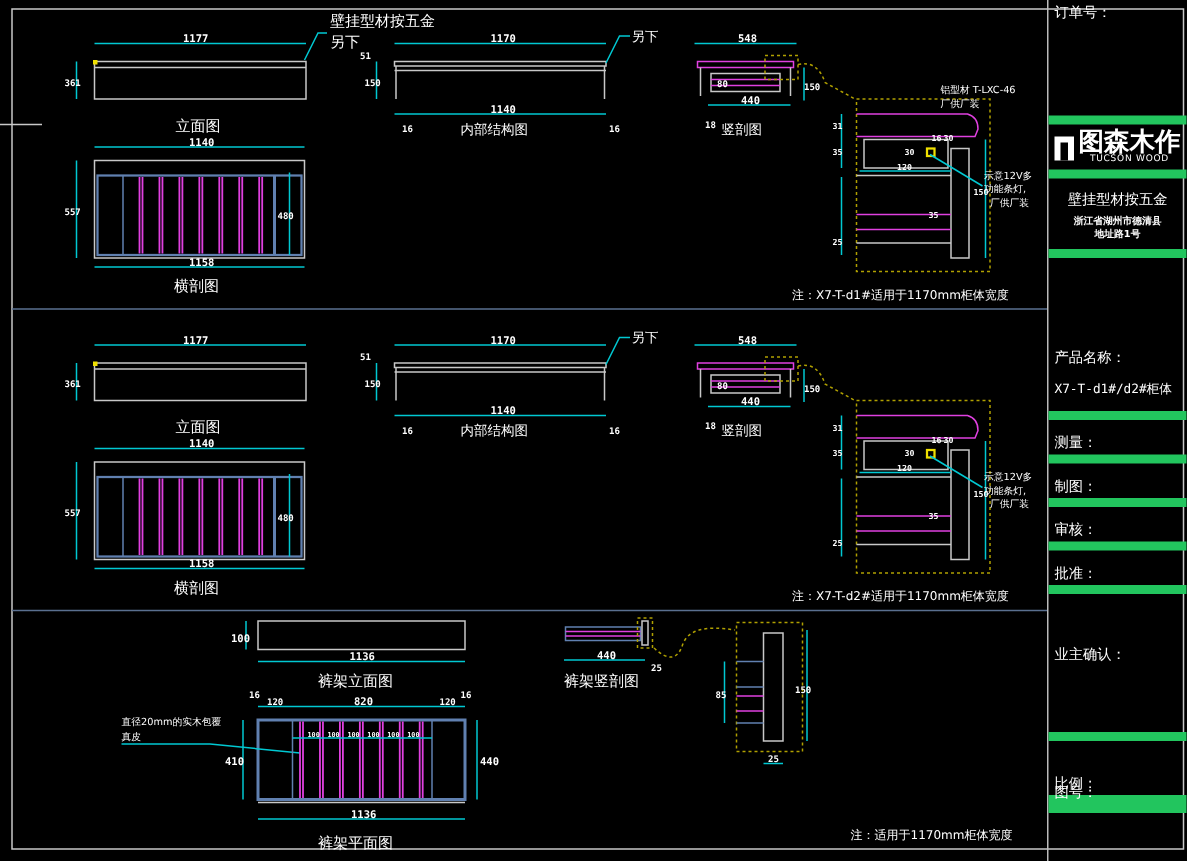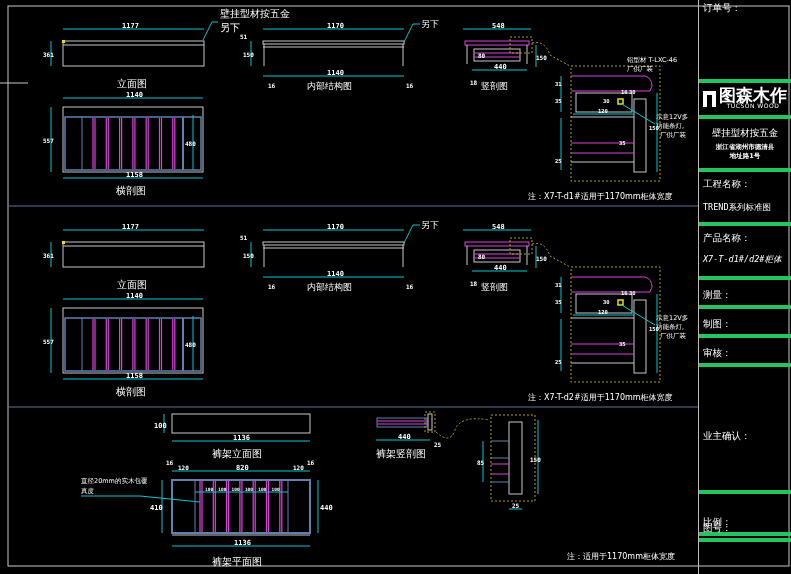--- a/index.html
+++ b/index.html
@@ -1,21 +1,21 @@
 <!DOCTYPE html>
 <html><head>
 <meta charset="utf-8">
 <style>
   html,body{margin:0;padding:0;background:#000;}
   body{width:791px;height:574px;position:relative;overflow:hidden;font-family:"DejaVu Sans",sans-serif;color:#fff;}
   #cad{position:absolute;left:0;top:0;}
   .t{fill:#fff;font-family:"DejaVu Sans",sans-serif;}
   .dim{fill:#fff;font-family:"DejaVu Sans Mono",monospace;font-weight:bold;}
   .tb{position:absolute;left:698px;top:0;width:92px;height:574px;border-left:1px solid #bbb;}
-  .cell{position:absolute;left:0;width:92px;border-bottom:4px solid #22c55e;box-sizing:border-box;font-size:9.5px;padding:2px 4px;color:#fff;}
+  .cell{position:absolute;left:0;width:92px;border-bottom:6px solid #22c55e;box-sizing:border-box;font-size:9.5px;padding:2px 4px;color:#fff;}
   .logo{display:flex;align-items:center;justify-content:center;gap:3px;}
   .logo-mark{width:13px;height:16px;background:#fff;position:relative;}
   .logo-mark:after{content:"";position:absolute;left:4px;top:4px;width:5px;height:12px;background:#000;}
   .logo-text{font-size:17px;font-weight:bold;line-height:14px;}
   .logo-sub{font-size:6px;letter-spacing:0.5px;text-align:center;}
 </style>
 </head>
 <body>
 
 <svg id="cad" width="791" height="574" viewBox="0 0 791 574">
@@ -318,27 +318,24 @@
         <div class="logo-text">图森木作</div>
         <div class="logo-sub">TUCSON WOOD</div>
       </div>
     </div>
   </div>
   <div class="cell" style="top:119px;height:53px;text-align:center;">
     <div style="font-size:9.5px;margin-top:6px;">壁挂型材按五金</div>
     <div style="font-size:6.5px;font-weight:bold;margin-top:3px;">浙江省湖州市德清县</div>
     <div style="font-size:6.5px;font-weight:bold;">地址路1号</div>
   </div>
-  <div class="cell" style="top:172px;height:54px;">
-    <div style="margin-top:4px;">工程名称：</div>
-    <div style="font-family:'DejaVu Sans Mono',monospace;font-size:8.5px;margin-top:11px;">TREND系列标准图</div>
-  </div>
   <div class="cell" style="top:226px;height:54px;">
     <div style="margin-top:4px;">产品名称：</div>
-    <div style="font-family:'DejaVu Sans Mono',monospace;font-size:8.5px;margin-top:9px;font-style:italic;">X7-T-d1#/d2#柜体</div>
+    <div style="font-family:'DejaVu Sans Mono',monospace;font-size:8.5px;margin-top:9px;">X7-T-d1#/d2#柜体</div>
   </div>
   <div class="cell" style="top:280px;height:29px;padding-top:9px;"><span>测量：</span></div>
   <div class="cell" style="top:338px;height:29px;padding-top:9px;"><span>审核：</span></div>
   <div class="cell" style="top:309px;height:29px;padding-top:9px;"><span>制图：</span></div>
+  <div class="cell" style="top:367px;height:29px;padding-top:9px;"><span>批准：</span></div>
   <div class="cell" style="top:420px;height:74px;padding-top:10px;"><span>业主确认：</span></div>
   <div class="cell" style="top:512px;height:24px;padding-top:4px;"><span>比例：</span></div>
   <div class="cell" style="top:518px;height:24px;padding-top:4px;"><span>图号：</span></div>
 </div>
 
 </body></html>

